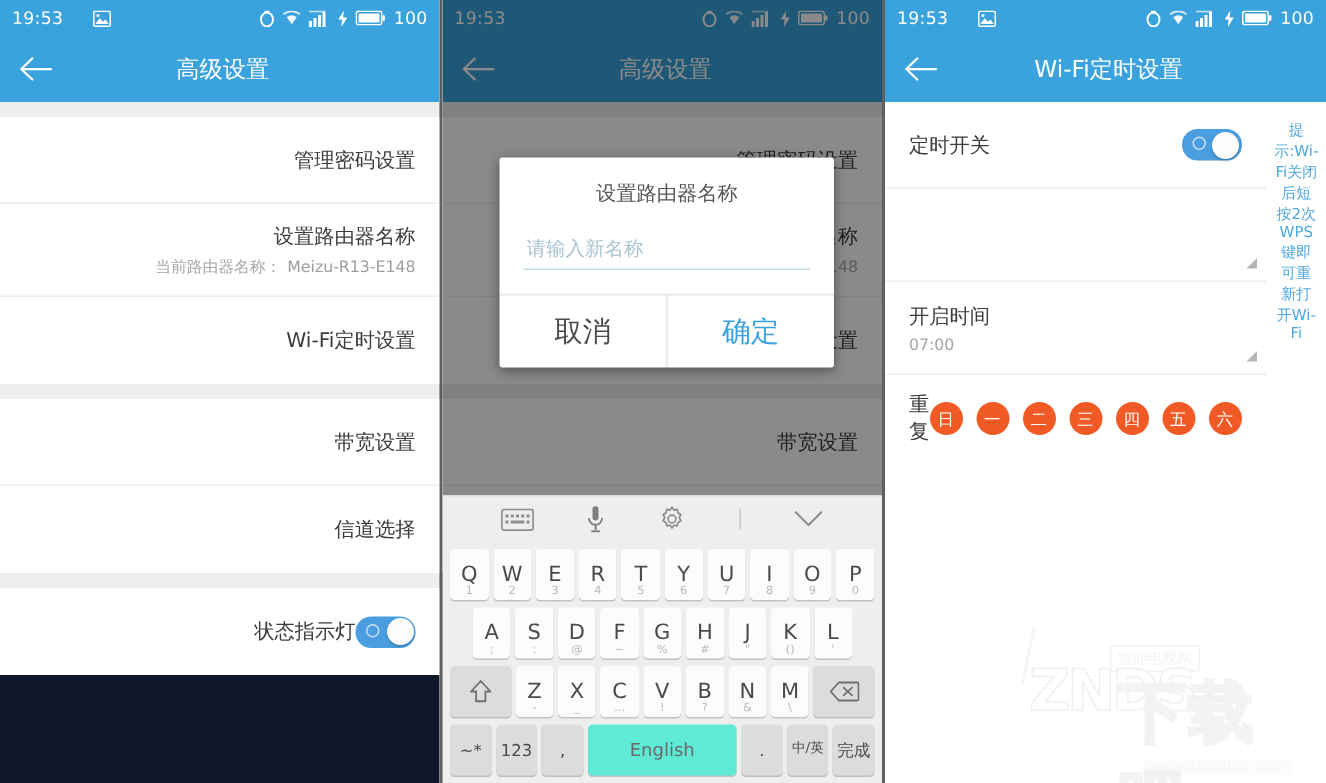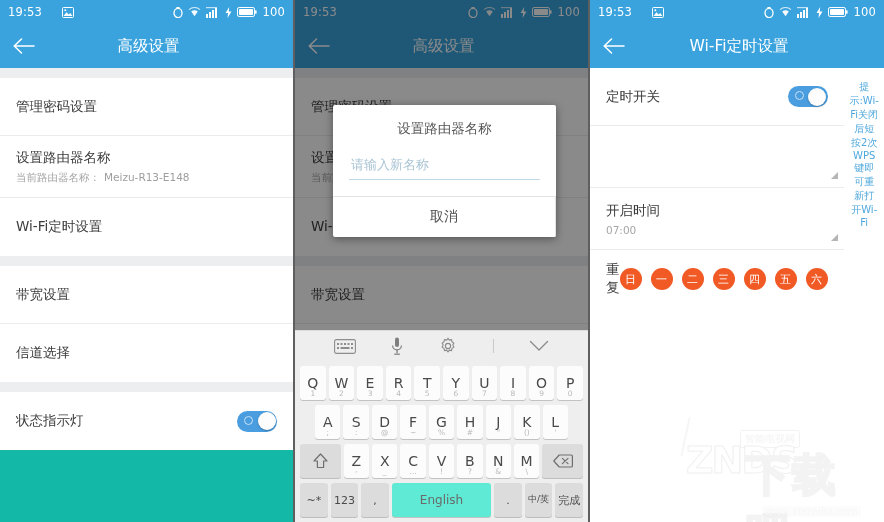--- a/index.html
+++ b/index.html
@@ -50,34 +50,34 @@
   .toggle .knob { position:absolute; top:1.5px; right:1.5px; width:18px; height:18px; border-radius:50%;
                   background:#fdfdfd; box-shadow:0 1px 2px rgba(0,0,0,.25); }
   .toggle .dot { position:absolute; top:5px; left:7px; width:9px; height:9px; border-radius:50%;
                  border:1.5px solid #c8e0f5; }
 
   
   .corner-tri { position:absolute; right:6px; bottom:8px; width:0;height:0;
                 border-left: 7px solid transparent; border-bottom: 7px solid #b5b5b5; }
 
   
-  .p1-body { height: calc(522px - 68px); background:#14b8a6; }
+  .p1-body { height: calc(522px - 68px); background:#0f172a;text-align:right; }
 
   
   .dim { position:absolute; inset:0; background: rgba(0,0,0,.46); }
   .dialog { position:absolute; left:38px; top:105px; width:223px; background:#fff;
             border-radius:2px; box-shadow:0 2px 8px rgba(0,0,0,.4); overflow:hidden; }
   .dlg-title { text-align:center; font-size: 13.5px; color:#555; padding: 15px 10px 12px; }
   .dlg-inputwrap { padding: 4px 16px 16px; }
   .dlg-input { width:100%; border:none; border-bottom:1px solid #bfd9e8; outline:none;
                font-size:13px; color:#a9c4d4; padding: 4px 2px 6px;
-               font-family:Liberation Mono, monospace; background:transparent; }
+               font-family:Liberation Sans, sans-serif; background:transparent; }
   .dlg-input::placeholder { color:#a9c4d4; }
   .dlg-actions { display:flex; border-top:1px solid #e3e3e3; }
-  .dlg-btn { flex:1; text-align:center; padding: 11px 0; font-size: 14px; cursor:pointer; }
+  .dlg-btn { flex:1; text-align:center; padding: 11px 0; font-size: 19px; cursor:pointer; }
   .dlg-btn.cancel { color:#4d4d4d; border-right:1px solid #e3e3e3; }
   .dlg-btn.ok { color:#3aa3dd; }
 
   
   .kb { position:absolute; left:0; right:0; bottom:0; background:#eeeeee; padding: 0 3px 5px;
         border-top:1px solid #dcdcdc; }
   .kb-tools { height: 30px; display:flex; align-items:center; justify-content:space-around; padding:0 18px; }
   .kb-tools .sep { width:1px; height:14px; background:#c9c9c9; }
   .kb-row { display:flex; justify-content:center; gap:3px; margin-top: 5px; padding: 0 2px; }
   .key { background:#fcfcfc; border-radius:3px; box-shadow:0 1px 0 #c2c2c2;
@@ -322,20 +322,21 @@
 
     <div class="dim"></div>
 
     <div class="dialog">
       <div class="dlg-title">设置路由器名称</div>
       <div class="dlg-inputwrap">
         <input class="dlg-input" type="text" placeholder="请输入新名称" style="">
       </div>
       <div class="dlg-actions">
         <div class="dlg-btn cancel">取消</div>
+        <div class="dlg-btn ok">确定</div>
       </div>
     </div>
 
     <div class="kb">
       <div class="kb-tools">
         <span class="ico">
           <svg width="22" height="15" viewBox="0 0 22 15">
               <rect x="0.6" y="0.6" width="20.8" height="13.8" rx="1.6" fill="none" stroke="#8d8d8d" stroke-width="1.1"></rect>
               <g fill="#8d8d8d">
                 <rect x="3" y="4" width="2" height="2"></rect>

